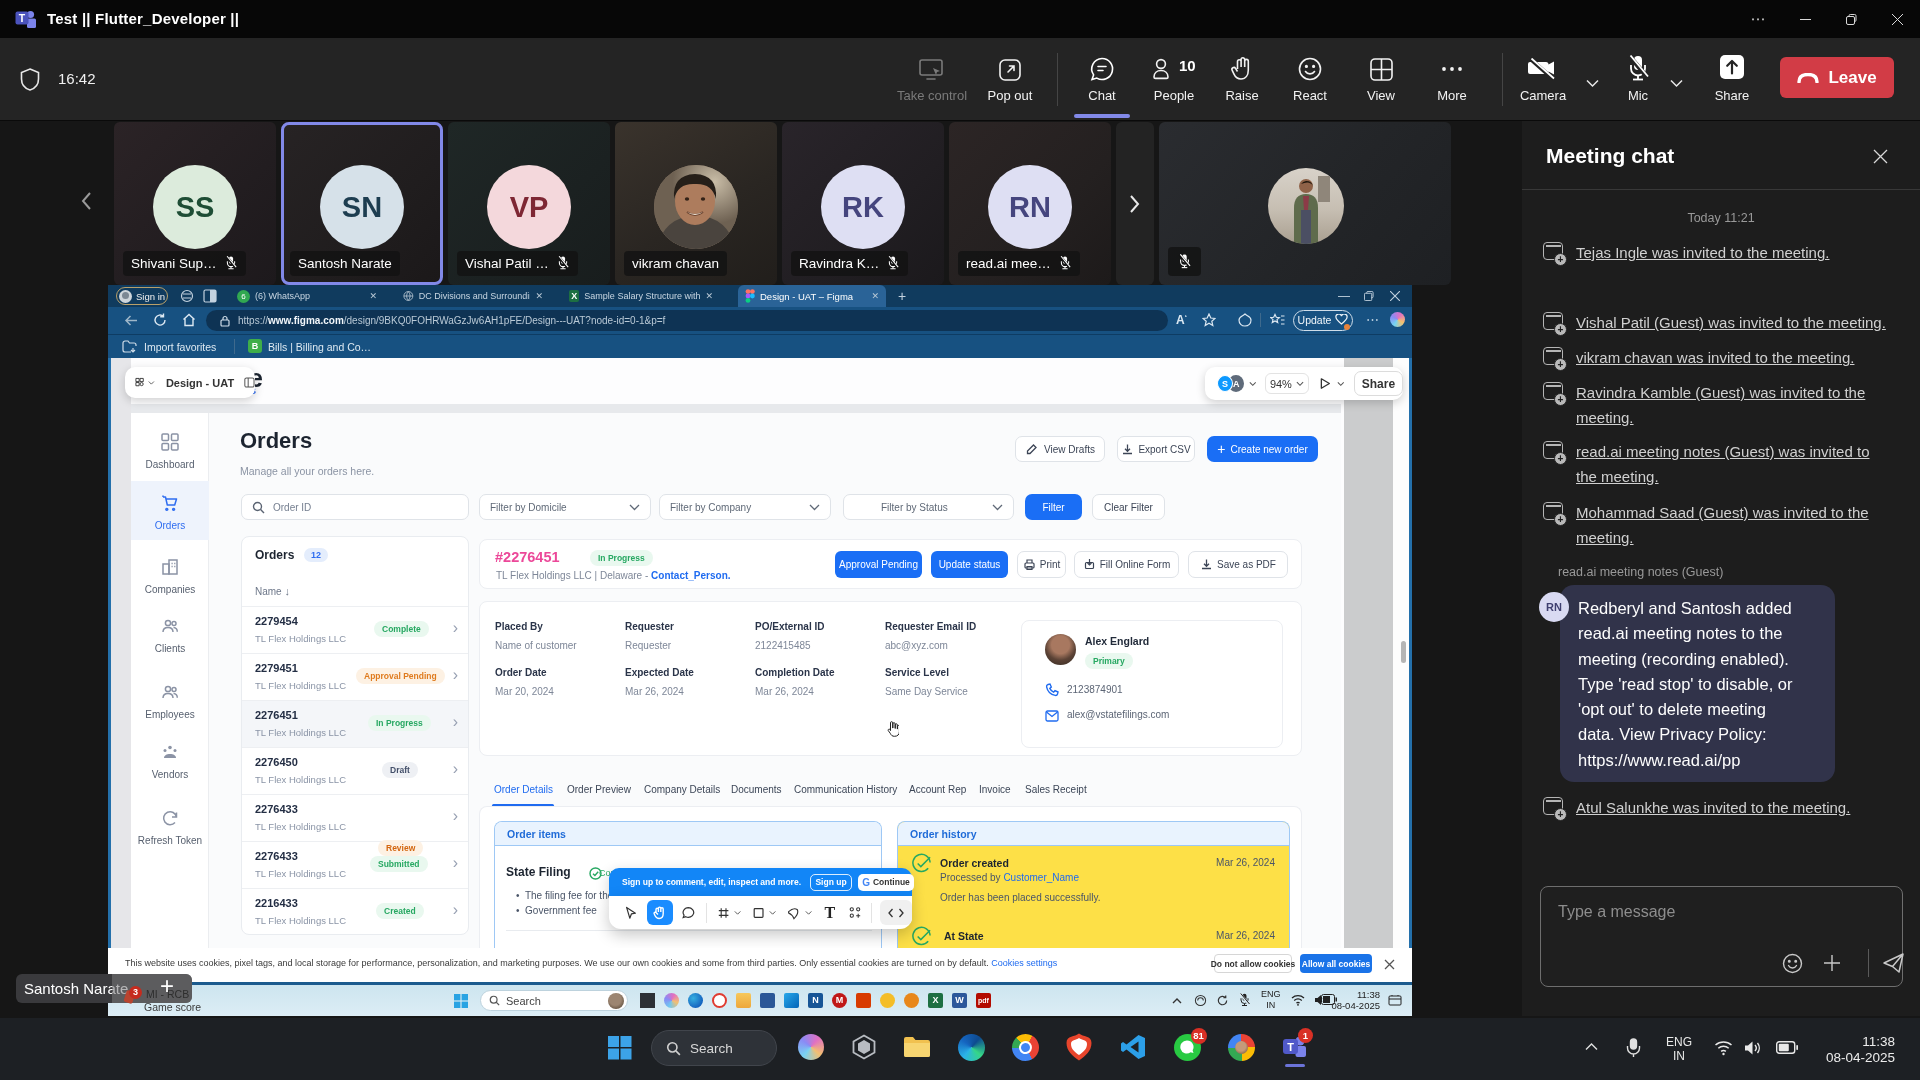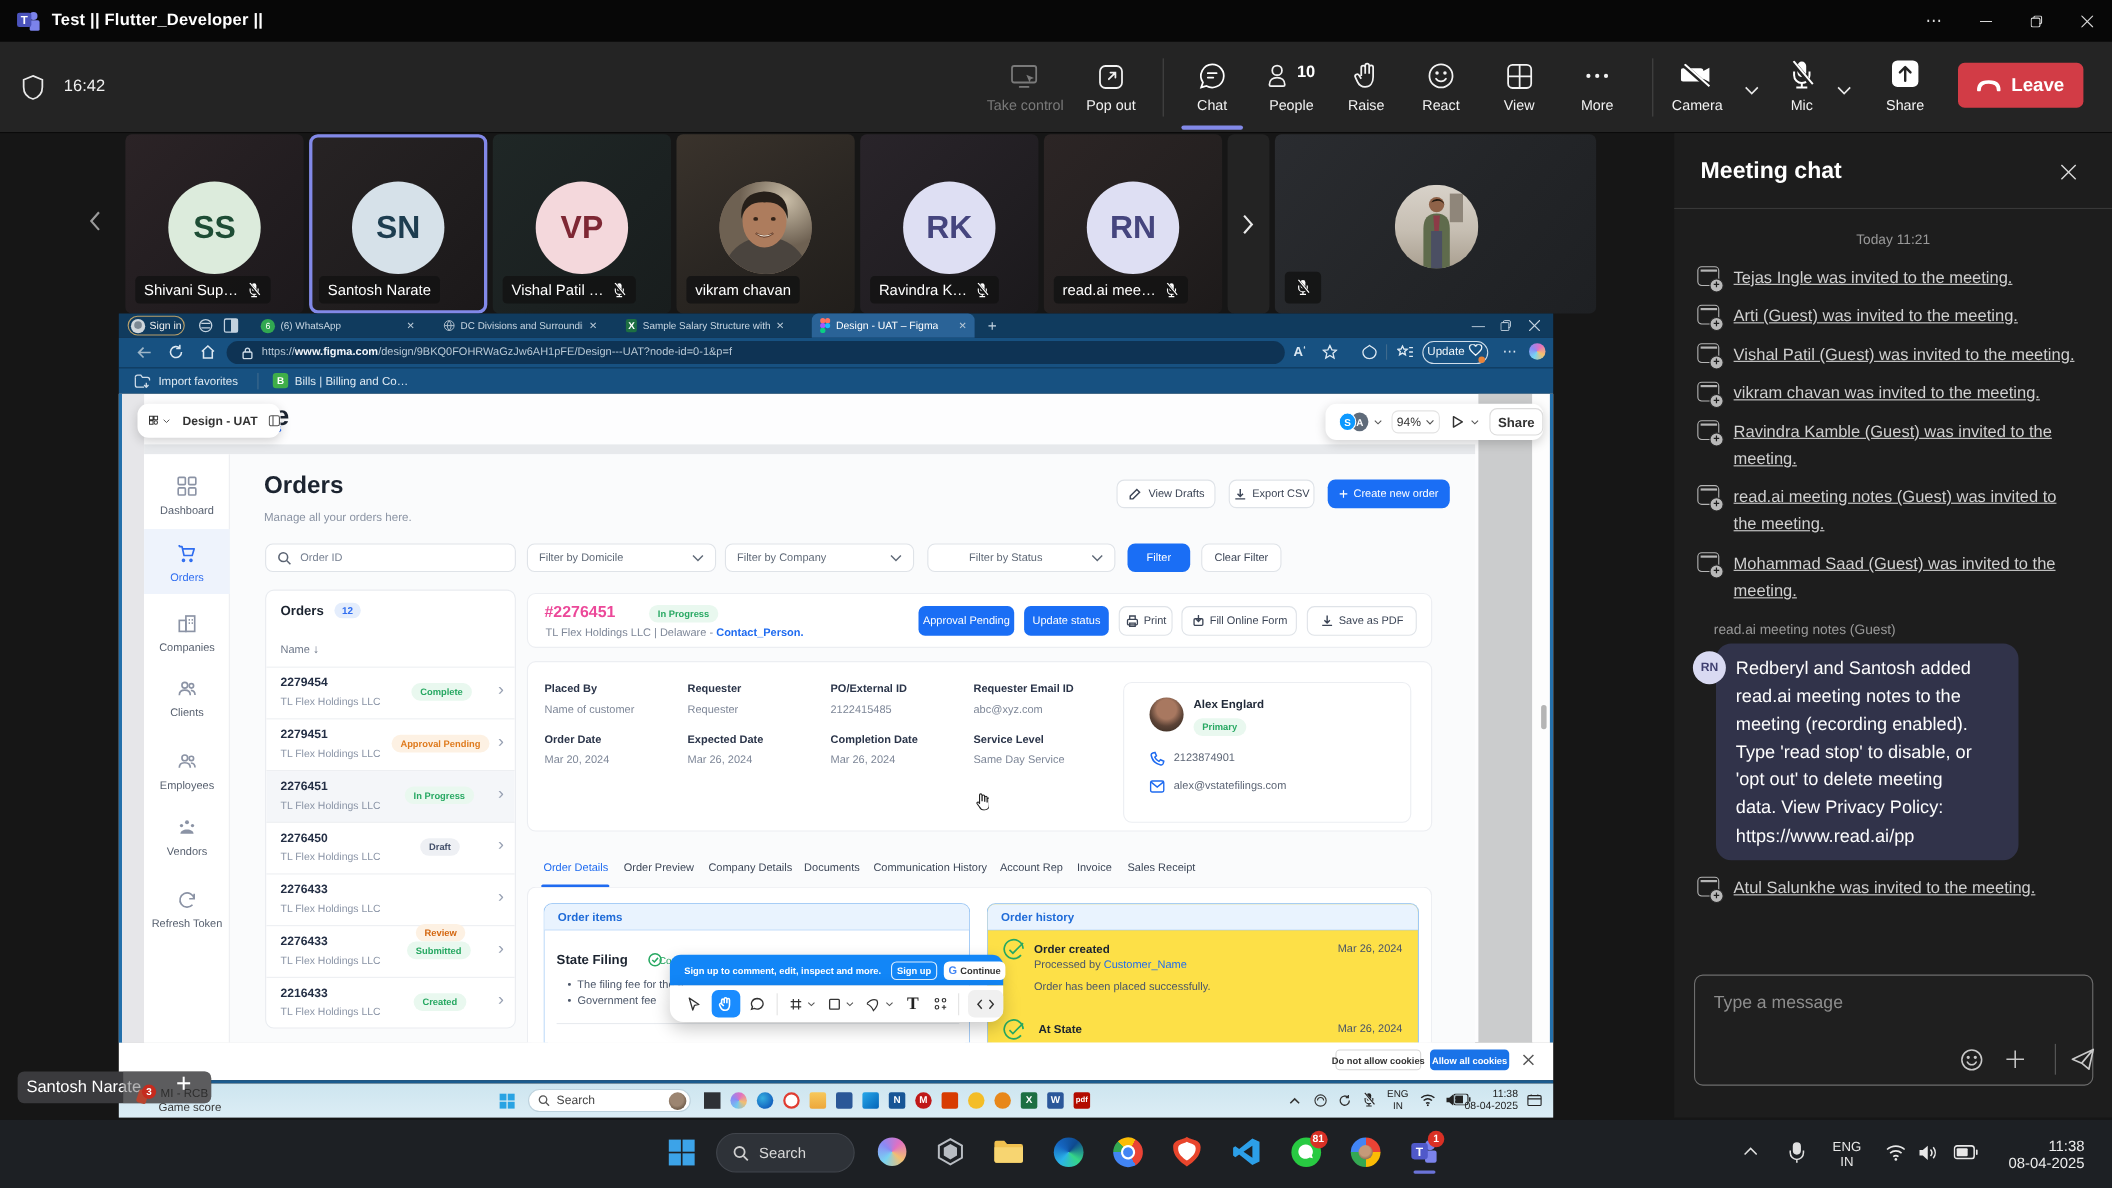--- a/index.html
+++ b/index.html
@@ -23,21 +23,21 @@
   .tdivider { position:absolute; top:15px; width:1px; height:53px; background:#454545; }
 
   
   #stage { position:absolute; left:0; top:121px; width:1920px; height:897px; background:#161616; }
 
   
   .tile { position:absolute; top:1px; height:163px; border-radius:6px; overflow:hidden; }
   .tile .circ { position:absolute; left:50%; top:43px; transform:translateX(-50%); width:84px; height:84px;
      border-radius:50%; display:flex; align-items:center; justify-content:center; font-size:29px; font-weight:700; }
   .nametag { position:absolute; left:9px; bottom:9px; background:rgba(18,18,18,.82); border-radius:4px;
-     color:#fff; font-size:13.5px; padding:5px 8px; display:flex; align-items:flex-end; gap:7px; white-space:nowrap; }
+     color:#fff; font-size:13.5px; padding:5px 8px; display:flex; align-items:flex-start; gap:7px; white-space:nowrap; }
 
   
   #share { position:absolute; left:108px; top:164px; width:1304px; height:731px; }
   .tabx { display:flex; align-items:center; gap:5px; padding:0 7px; color:#c8d6e2; font-size:9px; white-space:nowrap; overflow:hidden; }
   .tabx span { overflow:hidden; text-overflow:clip; }
   .tabx .x { margin-left:auto; font-size:9px; color:#b9c9d6; flex:none; }
 
   
   .sbitem { position:absolute; left:0; width:78px; text-align:center; color:#565f6e; font-size:10px; }
   .sbitem svg { display:block; margin:0 auto 7px; }
@@ -773,20 +773,21 @@
             </svg>
           <div style="margin-left:9px;width:52px;height:25px;border:1px solid #dcdcdc;border-radius:7px;display:flex;align-items:center;justify-content:center;font-size:12px;font-weight:600;color:#333;">Share</div>
         </div>
 
         <div class="abs" style="left:1233px;top:0;width:49px;height:590px;background:#cbcccd;"></div>
         <div class="abs" style="left:1282px;top:0;width:16px;height:590px;background:#fdfdfd;"></div>
         <div class="abs" style="left:1298px;top:0;width:3px;height:590px;background:#2470ab;"></div>
         <div class="abs" style="left:1290px;top:283px;width:5px;height:22px;background:#b5b5b5;border-radius:3px;"></div>
       </div>
       <div id="cookiebar" class="abs" style="left:0;top:663px;width:1304px;height:34px;background:#ffffff;">
+        <div class="abs" style="left:17px;top:10px;font-size:9px;color:#3a3a3a;white-space:nowrap;">This website uses cookies, pixel tags, and local storage for performance, personalization, and marketing purposes. We use our own cookies and some from third parties. Only essential cookies are turned on by default. <span style="color:#1f6bf0;">Cookies settings</span></div>
         <div class="abs" style="left:1106px;top:6px;width:78px;height:19px;border:1px solid #d6d6d6;border-radius:4px;display:flex;align-items:center;justify-content:center;font-size:8.5px;font-weight:700;color:#333;white-space:nowrap;">Do not allow cookies</div>
         <div class="abs" style="left:1192px;top:6px;width:72px;height:19px;background:#1a73e8;border-radius:4px;display:flex;align-items:center;justify-content:center;font-size:8.5px;font-weight:700;color:#fff;white-space:nowrap;">Allow all cookies</div>
         <div class="abs" style="left:1276px;top:8px;"><svg width="11" height="11" viewBox="0 0 11 11">
               <path d="M1 1 L10 10 M10 1 L1 10" stroke="#555" stroke-width="1.3"></path>
             </svg></div>
       </div>
       <div class="abs" style="left:0;top:697px;width:1304px;height:3px;background:#1b5b8e;"></div>
       <div id="sharetask" class="abs" style="left:0;top:700px;width:1304px;height:31px;background:linear-gradient(180deg,#cde5ef,#dcedf5);">
         <svg class="abs" style="left:346px;top:9px" width="14" height="14" viewBox="0 0 14 14">
             <rect x="0" y="0" width="6.4" height="6.4" fill="#29a3e3"></rect>
@@ -867,24 +868,20 @@
     <div id="chatpanel">
       <div class="abs" style="left:24px;top:23px;font-size:21px;font-weight:700;color:#fff;">Meeting chat</div>
       <svg class="abs" style="left:351px;top:28px" width="15" height="15" viewBox="0 0 15 15">
           <path d="M1 1 L14 14 M14 1 L1 14" stroke="#d8d8d8" stroke-width="1.3"></path>
         </svg>
       <div class="abs" style="left:0;top:68px;width:398px;height:1px;background:#383838;"></div>
       <div class="abs" style="left:0;top:90px;width:398px;text-align:center;font-size:12.5px;color:#999;">Today 11:21</div>
       <div class="evrow" style="top:119px;">
           <span class="evic"></span>
           <div>Tejas Ingle was invited to the meeting.</div>
-        </div>
-      <div class="evrow" style="top:154px;">
-          <span class="evic"></span>
-          <div>Arti (Guest) was invited to the meeting.</div>
         </div>
       <div class="evrow" style="top:189px;">
           <span class="evic"></span>
           <div>Vishal Patil (Guest) was invited to the meeting.</div>
         </div>
       <div class="evrow" style="top:224px;">
           <span class="evic"></span>
           <div>vikram chavan was invited to the meeting.</div>
         </div>
       <div class="evrow" style="top:259px;">

